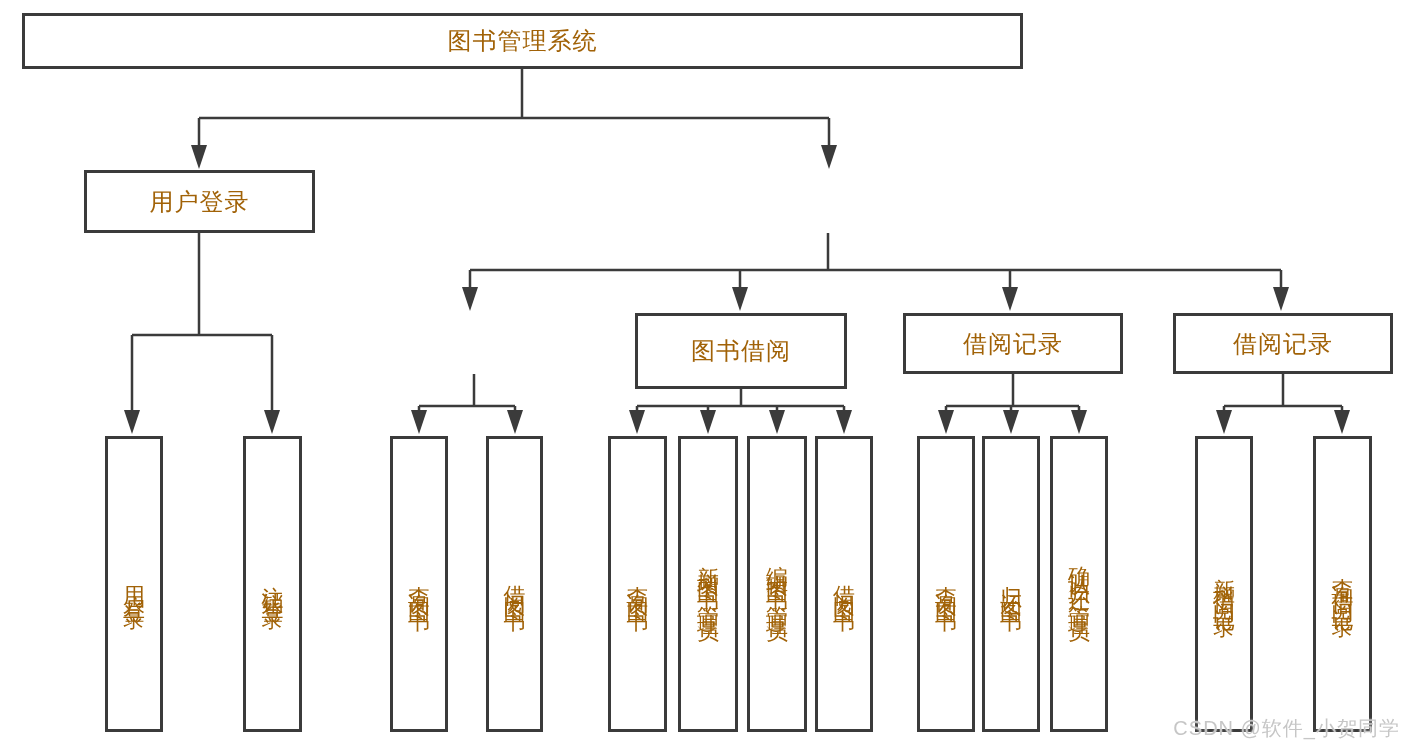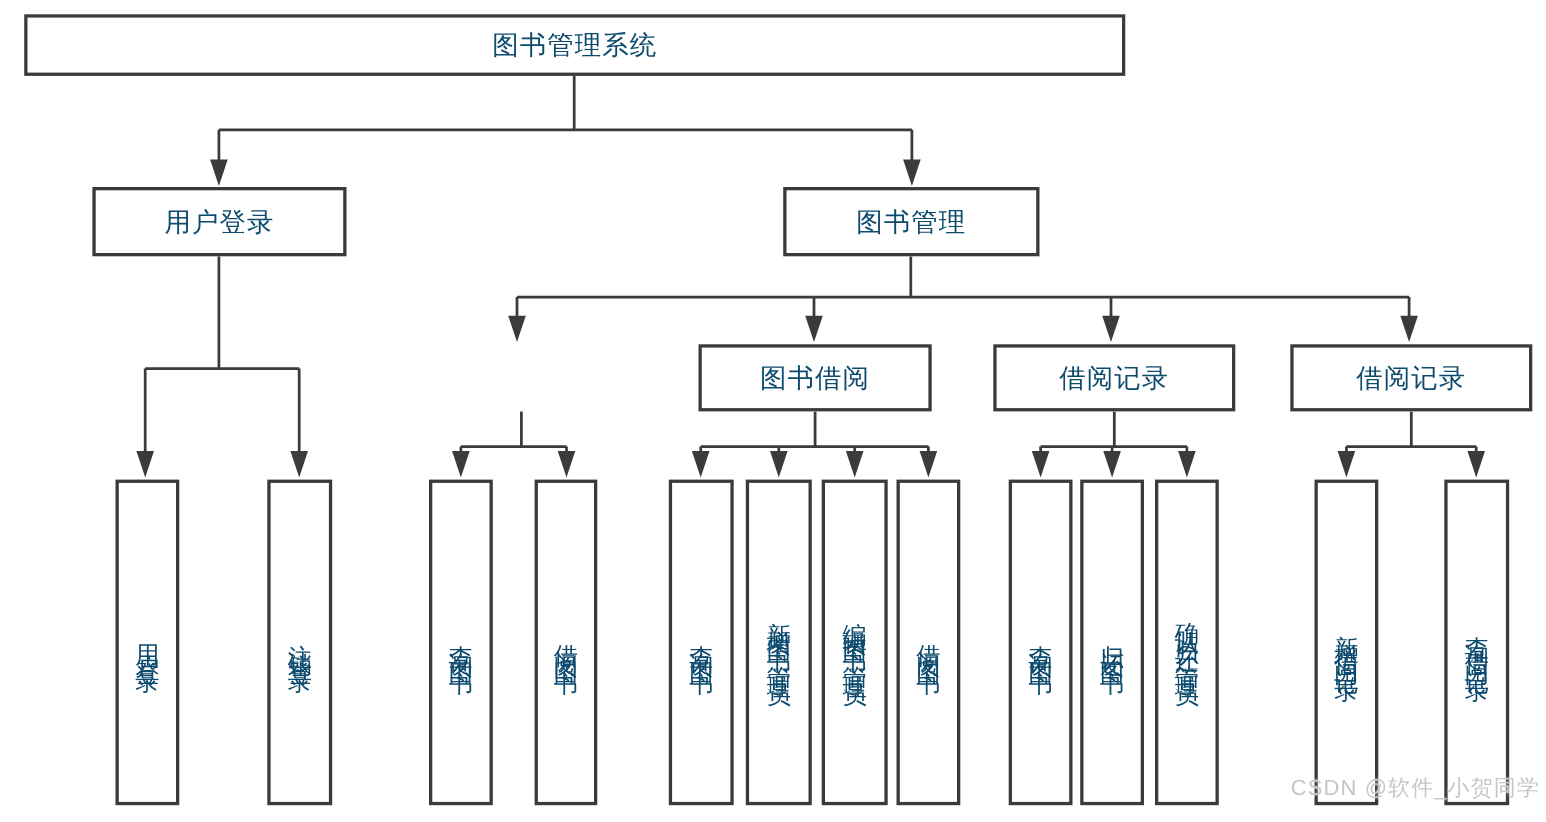--- a/index.html
+++ b/index.html
@@ -9,40 +9,40 @@
     background:#ffffff;
     font-family:"Liberation Sans","DejaVu Sans",sans-serif;
     overflow:hidden;
   }
   .connectors{position:absolute;left:0;top:0;}
   .node{
     position:absolute;
     box-sizing:border-box;
     background:#ffffff;
     border:3px solid #3b3b3b;
-    color:#0c4a6e;
+    color:#a16207;
     display:flex;
     align-items:center;
     justify-content:center;
     font-size:24px;
     letter-spacing:1px;
     white-space:nowrap;
     z-index:2;
   }
   .node.v{
     writing-mode:vertical-rl;
     text-orientation:mixed;
     font-size:22px;
     letter-spacing:8px;
     white-space:normal;
   }
   .watermark{
     position:absolute;
     right:5px;
-    bottom:17px;
+    bottom:5px;
     font-size:20px;
     color:#c6c6c6;
     letter-spacing:1px;
     z-index:5;
     text-shadow:0 0 2px #ffffff;
   }
 </style>
 </head>
 <body>
 
@@ -66,23 +66,22 @@
       M629 410 L645 410 L637 434 Z  M700 410 L716 410 L708 434 Z
       M769 410 L785 410 L777 434 Z  M836 410 L852 410 L844 434 Z
       M938 410 L954 410 L946 434 Z  M1003 410 L1019 410 L1011 434 Z
       M1071 410 L1087 410 L1079 434 Z  M1216 410 L1232 410 L1224 434 Z
       M1334 410 L1350 410 L1342 434 Z"></path>
   </svg>
 
   <div class="node" style="left:22px;top:13px;width:1001px;height:56px">图书管理系统</div>
 
   <div class="node" style="left:84px;top:170px;width:231px;height:63px">用户登录</div>
-  <div class="node" style="left:712px;top:170px;width:233px;height:63px">图书管理</div>
 
-  <div class="node" style="left:635px;top:313px;width:212px;height:61px">图书借阅</div>
+  <div class="node" style="left:635px;top:313px;width:212px;height:76px">图书借阅</div>
   <div class="node" style="left:903px;top:313px;width:220px;height:61px">借阅记录</div>
   <div class="node" style="left:1173px;top:313px;width:220px;height:61px">借阅记录</div>
 
   <div class="node v" style="left:105px;top:436px;width:58px;height:296px">用户登录</div>
   <div class="node v" style="left:243px;top:436px;width:59px;height:296px">注销登录</div>
 
   <div class="node v" style="left:390px;top:436px;width:58px;height:296px">查询图书</div>
   <div class="node v" style="left:486px;top:436px;width:57px;height:296px">借阅图书</div>
 
   <div class="node v" style="left:608px;top:436px;width:59px;height:296px">查询图书</div>

